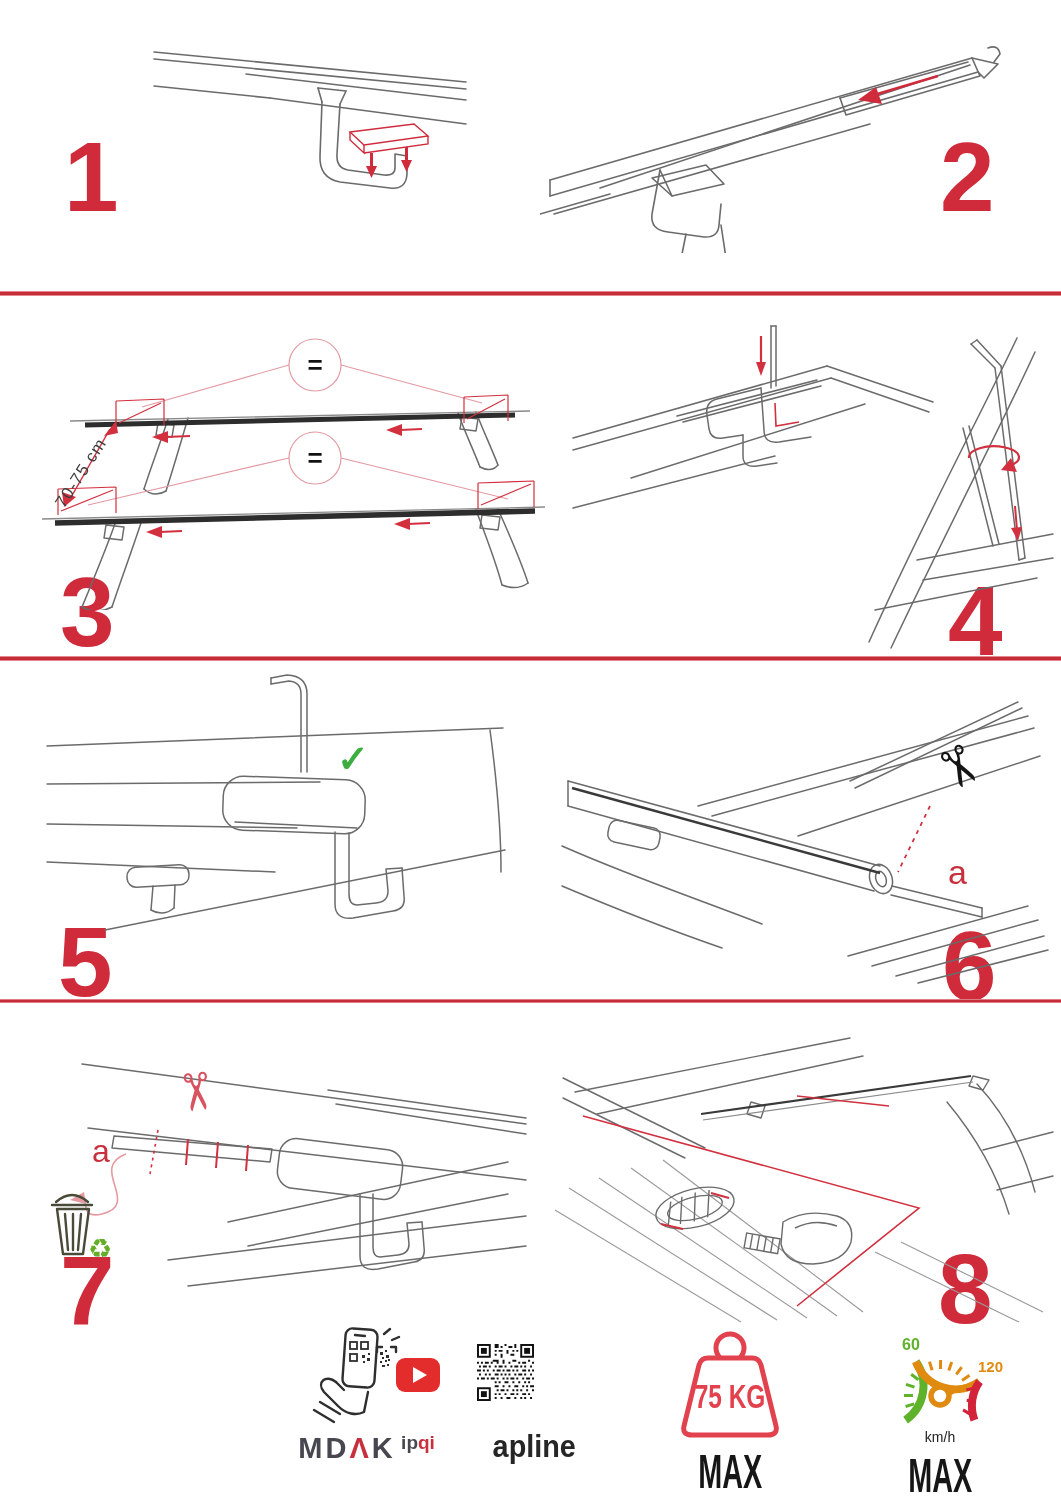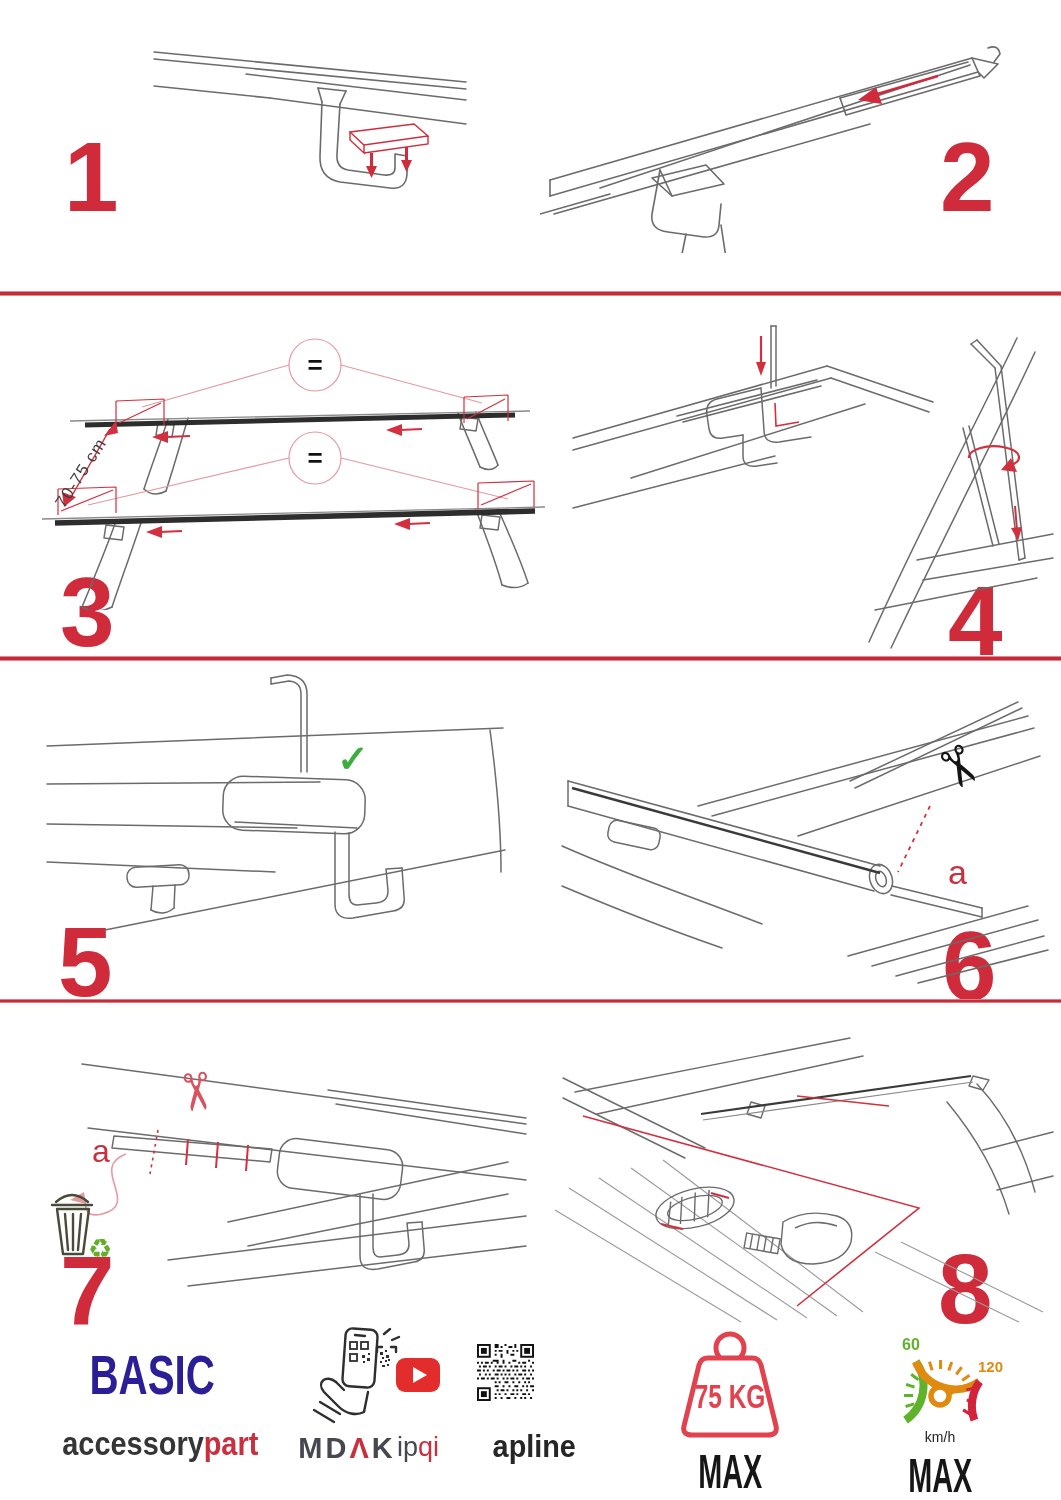--- a/index.html
+++ b/index.html
@@ -17,21 +17,21 @@
     line-height:1; letter-spacing:0;
   }
   svg { display:block; }
   svg text { font-family:"Liberation Sans", sans-serif; }
   .cond { display:inline-block; transform-origin:center; }
   .basic-txt { color:#2b1e96; font-size:56px; font-weight:700; white-space:nowrap; }
   .brand-blk { text-align:center; white-space:nowrap; }
   .brandline { font-size:34px; font-weight:700; color:#353535; }
   .red-txt { color:#c9303e; }
   .mdak-txt { font-size:29px; font-weight:700; letter-spacing:3px; color:#474750; white-space:nowrap; }
-  .ipqi-txt { font-size:27px; font-weight:400; color:#474750; white-space:nowrap; }
+  .ipqi-txt { font-size:19px; font-weight:700; color:#474750; white-space:nowrap; }
   .apline-txt { font-size:32px; font-weight:700; color:#262626; white-space:nowrap; }
   .max-lbl { text-align:center; font-size:48px; font-weight:700; color:#161616; line-height:1; }
 </style>
 </head>
 <body>
 
 <div class="page">
 
   <div class="stepnum" style="left:64px; top:128px;">1</div>
   <svg class="abs" style="left:150px; top:28px;" width="320" height="235" viewBox="0 0 320 235">
@@ -329,26 +329,20 @@
       </g>
     </g>
     <g stroke="#d2303f" fill="none">
       <line x1="252" y1="76" x2="344" y2="86" stroke-width="1.3"></line>
       <path d="M38,96 L374,188 L252,286" stroke-width="1.6"></path>
       <line x1="116" y1="204" x2="138" y2="209" stroke-width="2"></line>
       <line x1="166" y1="173" x2="184" y2="178" stroke-width="2"></line>
     </g>
   </svg>
 
-  <div class="abs brand-blk" style="left:65px; top:1342px; width:170px;">
-    <span class="cond basic-txt" style="transform:scaleX(0.72);">BASIC</span>
-  </div>
-  <div class="abs brand-blk" style="left:45px; top:1424px; width:220px;">
-    <span class="cond" style="transform:scaleX(0.85);"><span class="brandline">accessory</span><span class="brandline red-txt">part</span></span>
-  </div>
 
   <svg class="abs" style="left:308px; top:1326px;" width="95" height="100" viewBox="0 0 95 100">
     <g stroke="#2e2e2e" stroke-width="2.4" fill="none" stroke-linejoin="round" stroke-linecap="round">
       <rect x="36" y="3" width="32" height="58" rx="7" transform="rotate(4 52 32)"></rect>
       <line x1="47" y1="9" x2="57" y2="10"></line>
       <path d="M28,56 C18,48 8,56 16,66 L30,80 C38,88 48,90 56,86 L60,66"></path>
       <path d="M28,56 L36,64"></path>
       <path d="M12,76 L32,88"></path>
       <path d="M6,84 L26,96"></path>
       <path d="M69,26 l0,-5 l5,0"></path>

